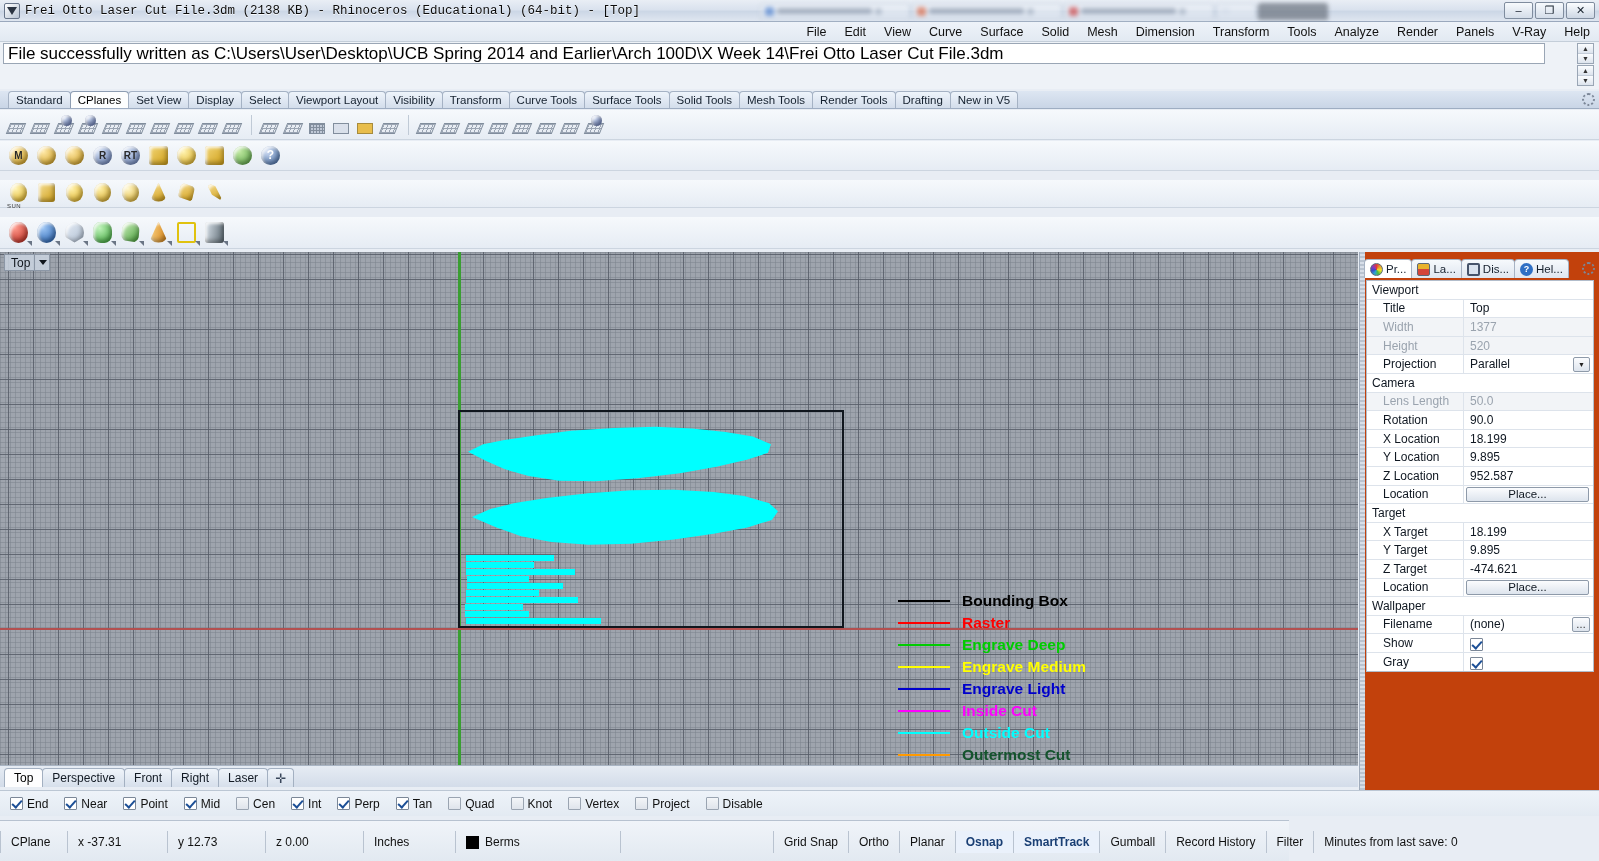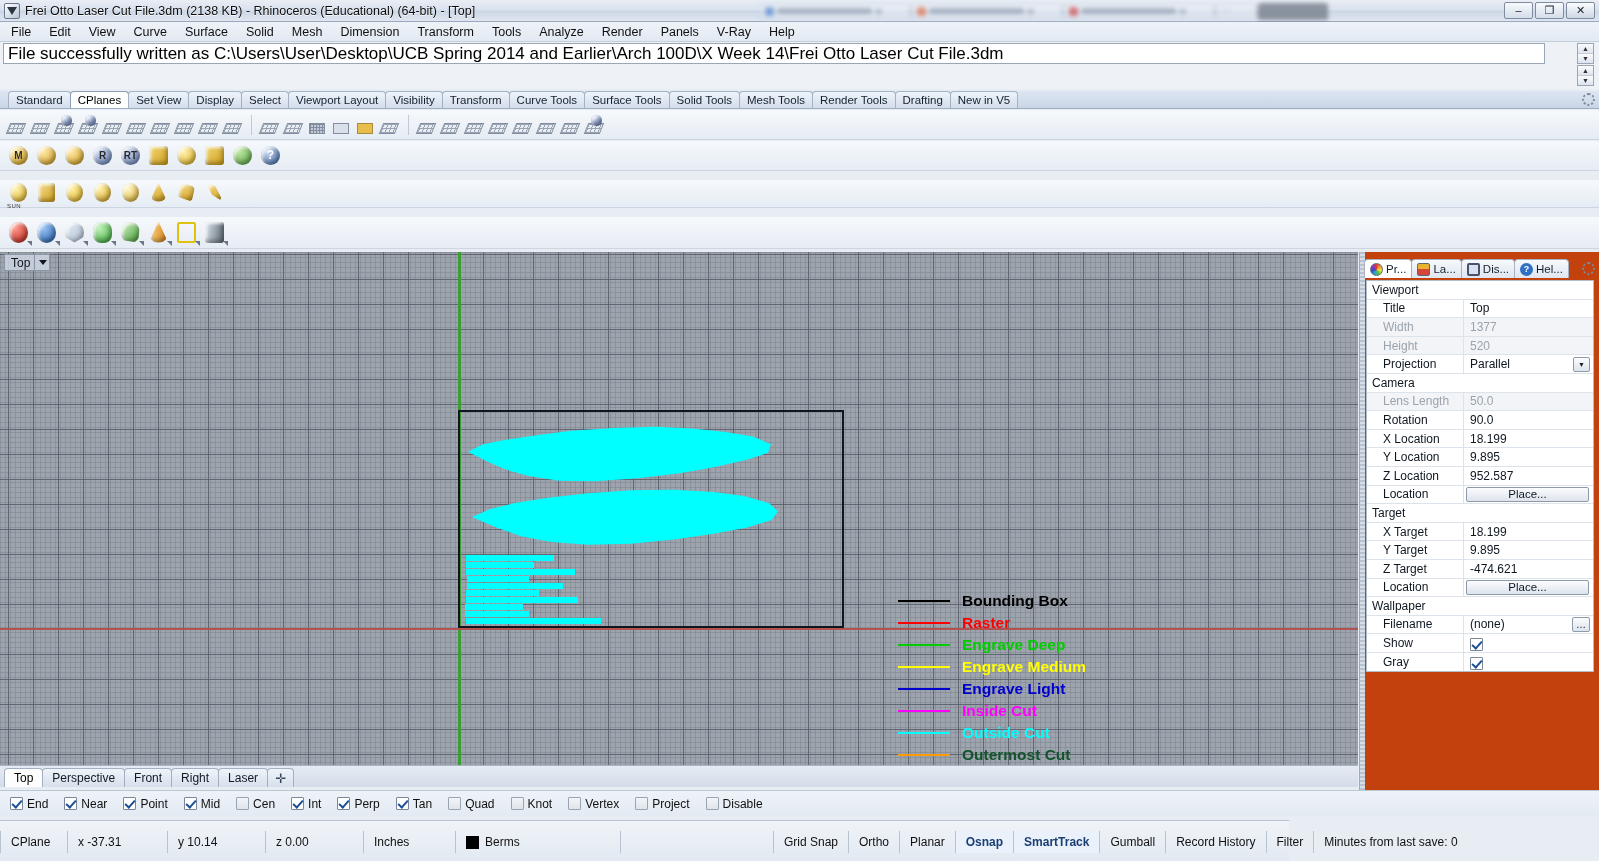--- a/index.html
+++ b/index.html
@@ -30,20 +30,21 @@
   .app-icon::after {
     content: ""; position: absolute; left: 2px; top: 3px;
     width: 0; height: 0;
     border-left: 5px solid transparent; border-right: 5px solid transparent;
     border-top: 8px solid #2b3442;
   }
   .title-text {
     font-size: 12.5px; color: #0c0c0c; white-space: nowrap;
     text-shadow: 0 1px 0 rgba(255,255,255,.85);
     flex: 0 0 auto;
+    font-family: Liberation Mono, monospace;
   }
   .ghost-tabs {
     position: absolute; left: 760px; top: 1px; width: 640px; height: 20px;
     display: flex; align-items: center; gap: 2px;
     filter: blur(2.2px); opacity: .62; pointer-events: none;
   }
   .gt {
     height: 17px; border-radius: 3px 3px 0 0; display: flex; align-items: center;
     background: linear-gradient(to bottom,#f4f7fb,#dde5f0);
     border: 1px solid #b4c0d0; padding: 0 4px; gap: 3px;
@@ -58,21 +59,21 @@
     display: flex; align-items: center; justify-content: center;
     font-size: 11px; color: #16202c; line-height: 1;
   }
   .win-btn.close { background: linear-gradient(to bottom,#fbfdff,#cdd7e4); }
 
   
   .menubar {
     position: absolute; left: 0; top: 22px; width: 1599px; height: 20px;
     background: linear-gradient(to bottom,#eef3f9,#e2e9f2);
     border-bottom: 1px solid #c4ced9;
-    display: flex; align-items: center; padding-left: 2px;
+    display: flex; align-items: center; padding-left: 2px; justify-content: flex-end;
   }
   .menu-item {
     padding: 2px 9px; font-size: 12.5px; color: #111; cursor: default; white-space: nowrap;
   }
 
   
   .cmdwrap { position: absolute; left: 0; top: 42px; width: 1599px; height: 47px; background: #eef2f7; }
   .cmdline {
     position: absolute; left: 3px; width: 1542px; height: 21px;
     background: #fff; border: 1px solid #9aa6b5;
@@ -722,21 +723,21 @@
       <div class="osnap">
         <span class="cbx off"></span>
         <span class="osnap-label">Disable</span>
       </div>
     </div>
 
   <div class="statusbar">
     <div class="sbrow" id="sbrow">
         <div class="sbcell first" style="width: 68px;">CPlane</div>
         <div class="sbcell " style="width: 100px;">x -37.31</div>
-        <div class="sbcell " style="width: 98px;">y 10.14</div>
+        <div class="sbcell " style="width: 98px;">y 12.73</div>
         <div class="sbcell " style="width: 98px;">z 0.00</div>
         <div class="sbcell " style="width: 92px;">Inches</div>
         <div class="sbcell " style="width: 165px;">
           <span class="layer-sw" style="background: rgb(0, 0, 0);"></span>
           <span>Berms</span>
         </div>
         <div class="sbcell" style="width: 153px;"></div>
         <div class="sbcell ">Grid Snap</div>
         <div class="sbcell ">Ortho</div>
         <div class="sbcell ">Planar</div>

